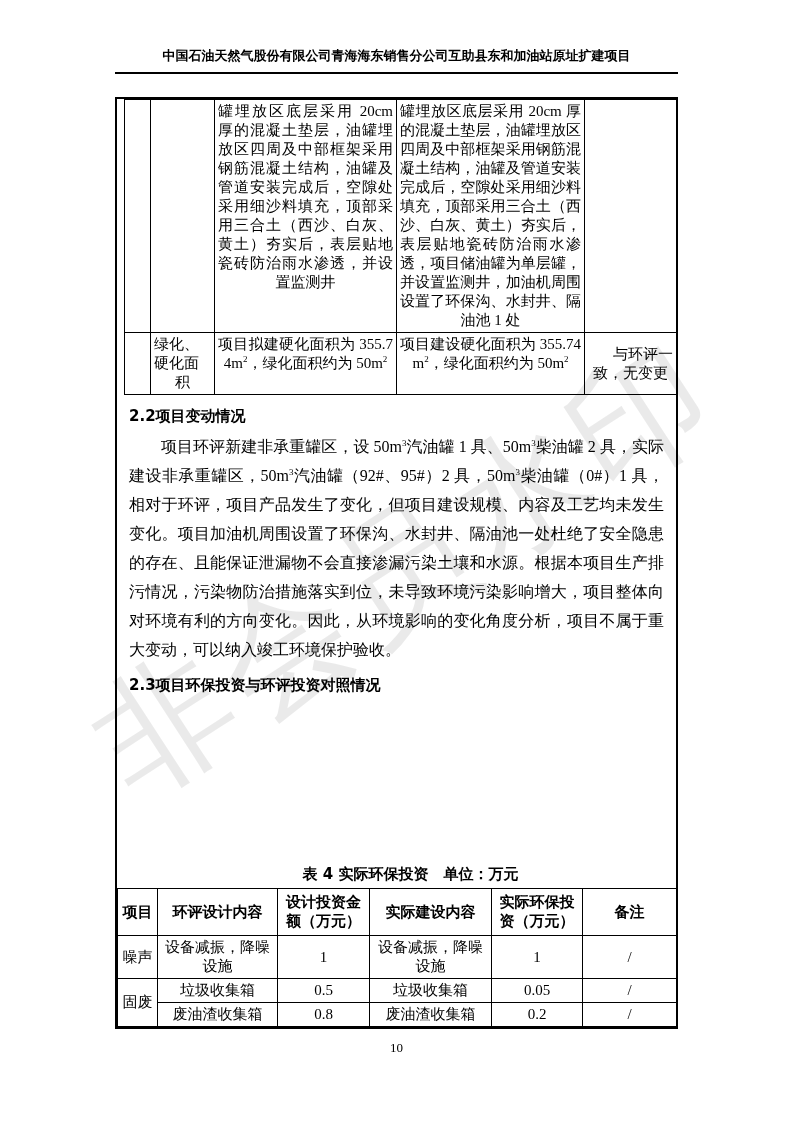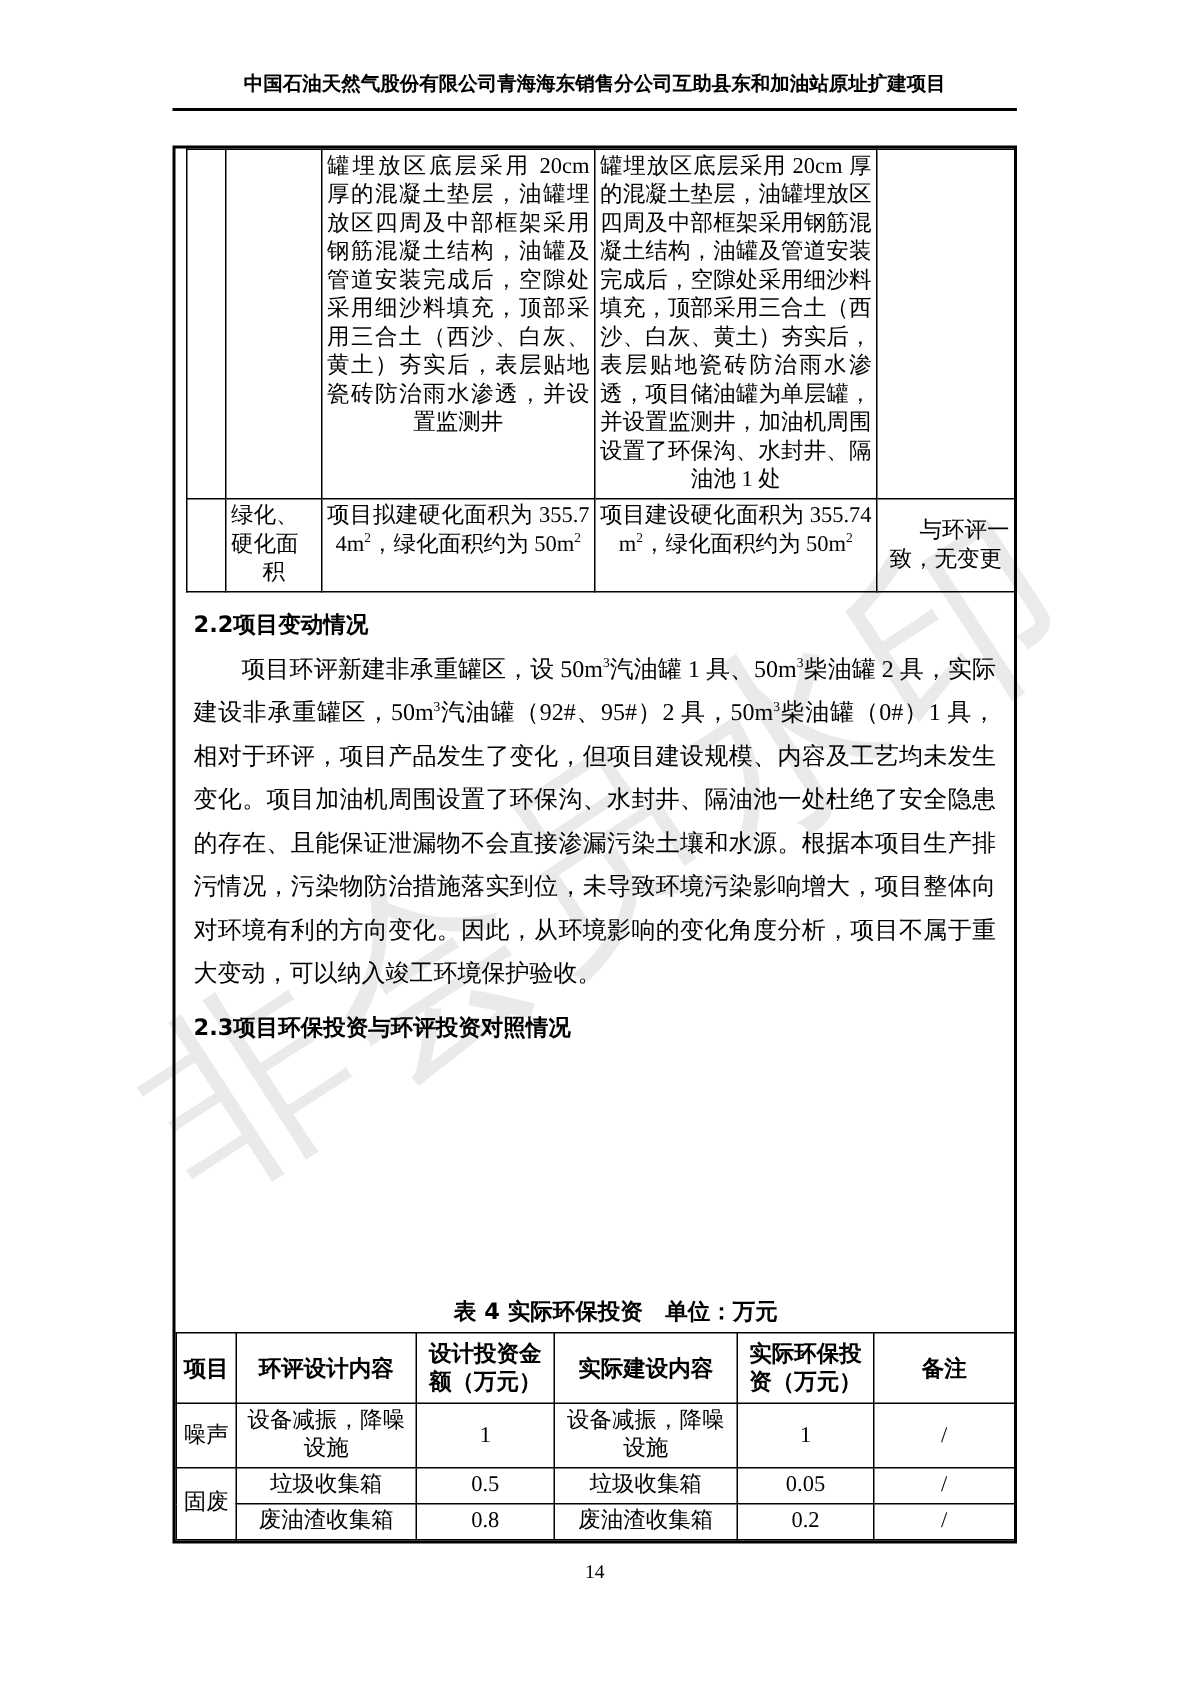--- a/index.html
+++ b/index.html
@@ -144,13 +144,13 @@
         <td>废油渣收集箱</td>
         <td>0.2</td>
         <td>/</td>
       </tr>
     </tbody>
       </table>
   </div>
 
 </div>
 
-<div class="page-num">14</div>
+<div class="page-num">10</div>
 
 </body></html>

